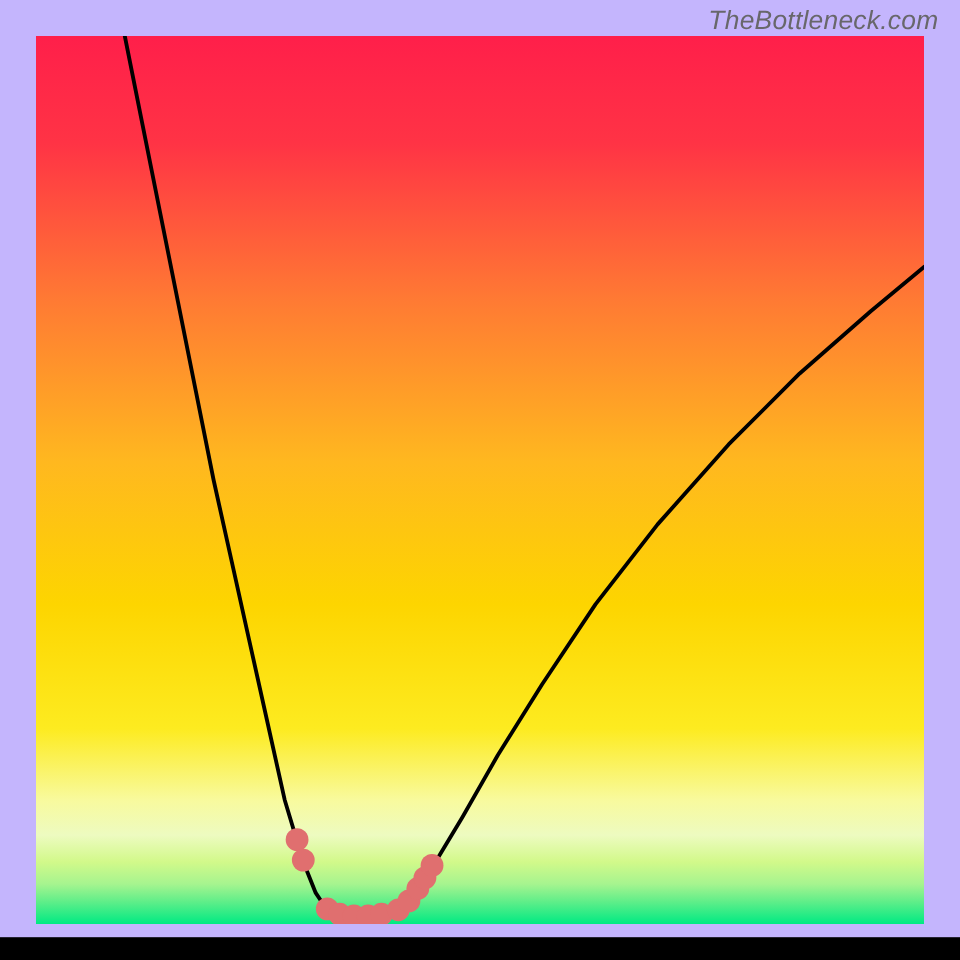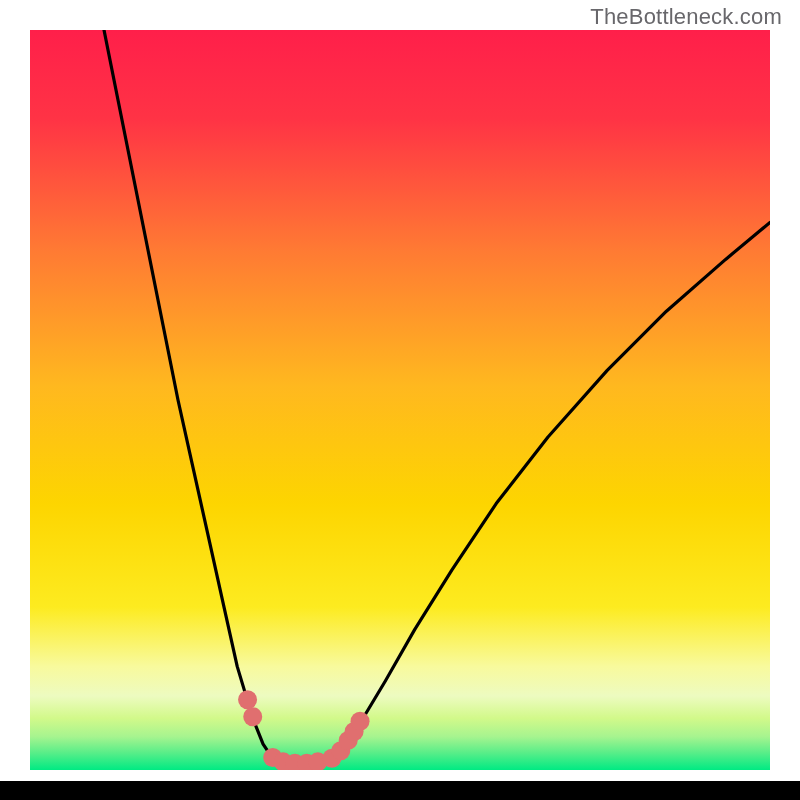--- a/index.html
+++ b/index.html
@@ -7,22 +7,23 @@
     padding: 0;
     width: 800px;
     height: 800px;
     background: #000;
     font-family: Arial, sans-serif;
     overflow: hidden;
   }
   .outer {
     width: 800px;
     height: 781px;
-    background: #ffffff;
+    background: #c4b5fd;
     position: relative;
+    font-style: italic;
   }
   .watermark {
     position: absolute;
     top: 4px;
     right: 18px;
     color: #68676b;
     font-size: 22px;
     font-weight: 500;
     letter-spacing: 0.2px;
     z-index: 10;

